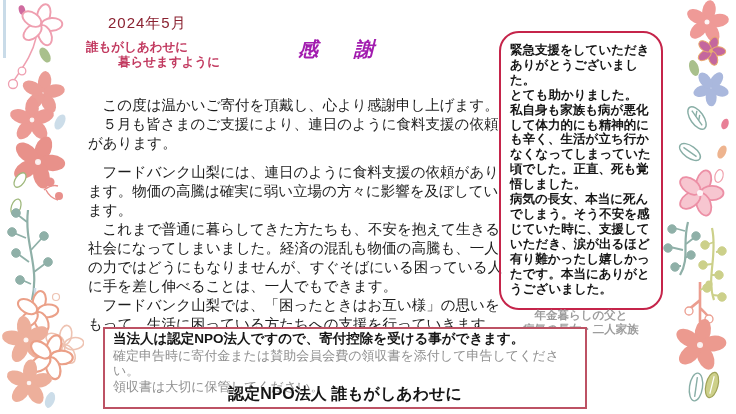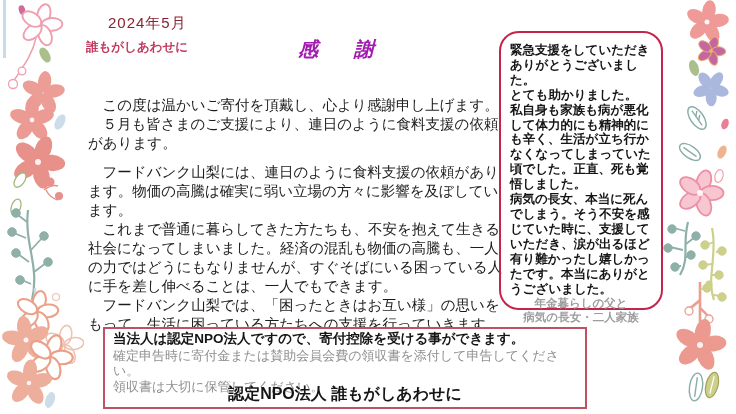--- a/index.html
+++ b/index.html
@@ -21,21 +21,21 @@
   .body-col p.gap-s{margin-top:10px;}
   .body-col p.gap-l{margin-top:8px;}
 
   .testimonial{
     position:absolute;left:499px;top:31px;width:164px;height:279px;box-sizing:border-box;
     border:2px solid #c5244a;border-radius:20px;padding:10px 9px 4px;
     font-size:12.5px;font-weight:bold;line-height:14.9px;color:#151515;
     word-break:break-all;overflow-wrap:anywhere;
   }
   .testimonial p{margin:0;}
-  .attribution{margin-top:0;text-align:center;color:#9d9d9d;font-size:11.5px;line-height:14px;font-weight:bold;}
+  .attribution{margin-top:12px;text-align:center;color:#9d9d9d;font-size:11.5px;line-height:14px;font-weight:bold;}
 
   .notice{
     position:absolute;left:103px;top:327px;width:484px;box-sizing:border-box;
     border:2px solid #bd5264;padding:2px 8px 12px;background:#fff;
     word-break:break-all;overflow-wrap:anywhere;
   }
   .notice .n-bold{margin:0;font-size:13.5px;font-weight:bold;color:#151515;line-height:16.5px;}
   .notice .n-muted{margin:0;font-size:13px;color:#8f8f8f;line-height:15.8px;}
 
   .signature{position:absolute;left:103px;top:384px;width:484px;text-align:center;font-size:16px;font-weight:bold;color:#151515;}
@@ -171,20 +171,21 @@
     </g>
     <g transform="translate(60,385) rotate(14)">
       <ellipse rx="6" ry="13" fill="#cdd08a" stroke="#9fa258" stroke-width="1.2"></ellipse>
       <line y1="-9" y2="9" stroke="#ffffff" stroke-width="1.2"></line>
     </g>
   </svg>
 
   <div class="date">2024年5月</div>
   <div class="slogan">
     <div class="l1">誰もがしあわせに</div>
+    <div class="l2">暮らせますように</div>
   </div>
   <div class="title">感　謝</div>
 
   <div class="body-col">
     <p>　この度は温かいご寄付を頂戴し、心より感謝申し上げます。</p>
     <p>　５月も皆さまのご支援により、連日のように食料支援の依頼があります。</p>
     <p class="gap-s">　フードバンク山梨には、連日のように食料支援の依頼があります。物価の高騰は確実に弱い立場の方々に影響を及ぼしています。</p>
     <p>　これまで普通に暮らしてきた方たちも、不安を抱えて生きる社会になってしまいました。経済の混乱も物価の高騰も、一人の力ではどうにもなりませんが、すぐそばにいる困っている人に手を差し伸べることは、一人でもできます。</p>
     <p>　フードバンク山梨では、「困ったときはお互い様」の思いをもって、生活に困っている方たちへの支援を行っていきます。</p>
     <p class="gap-l">　引き続きご支援とご協力をお願いいたします。</p>

